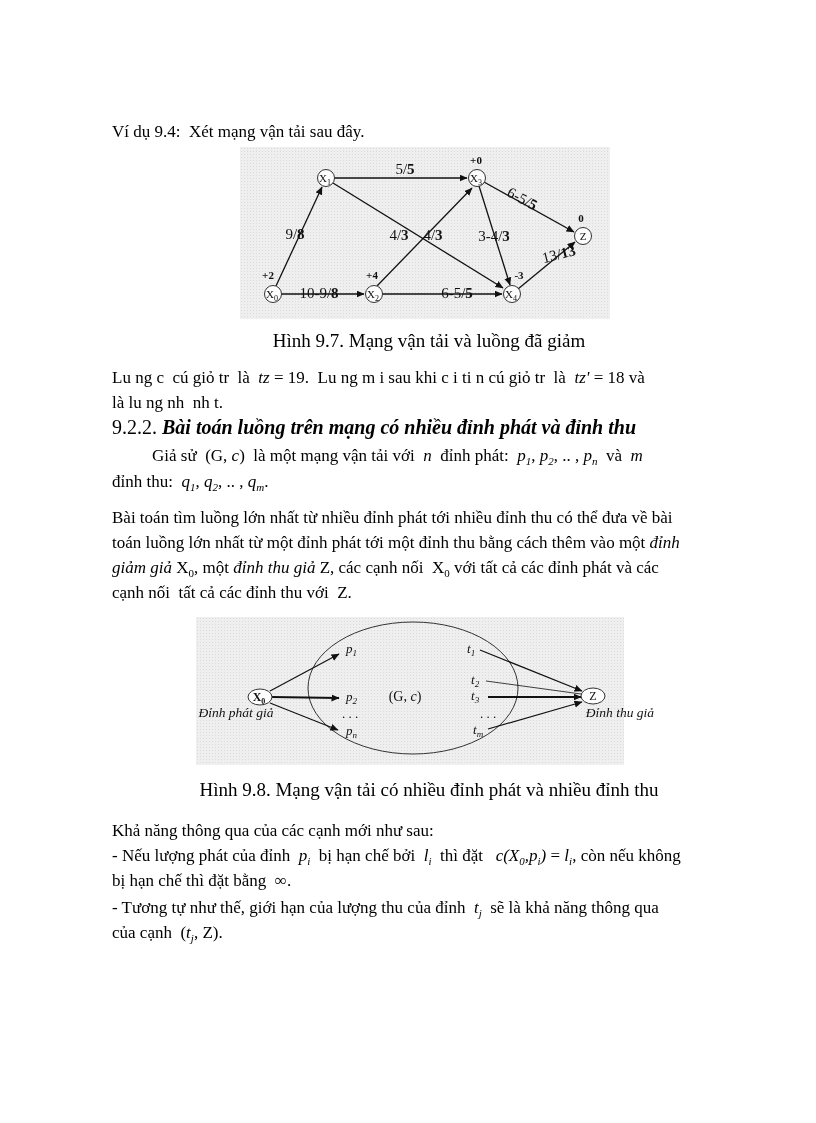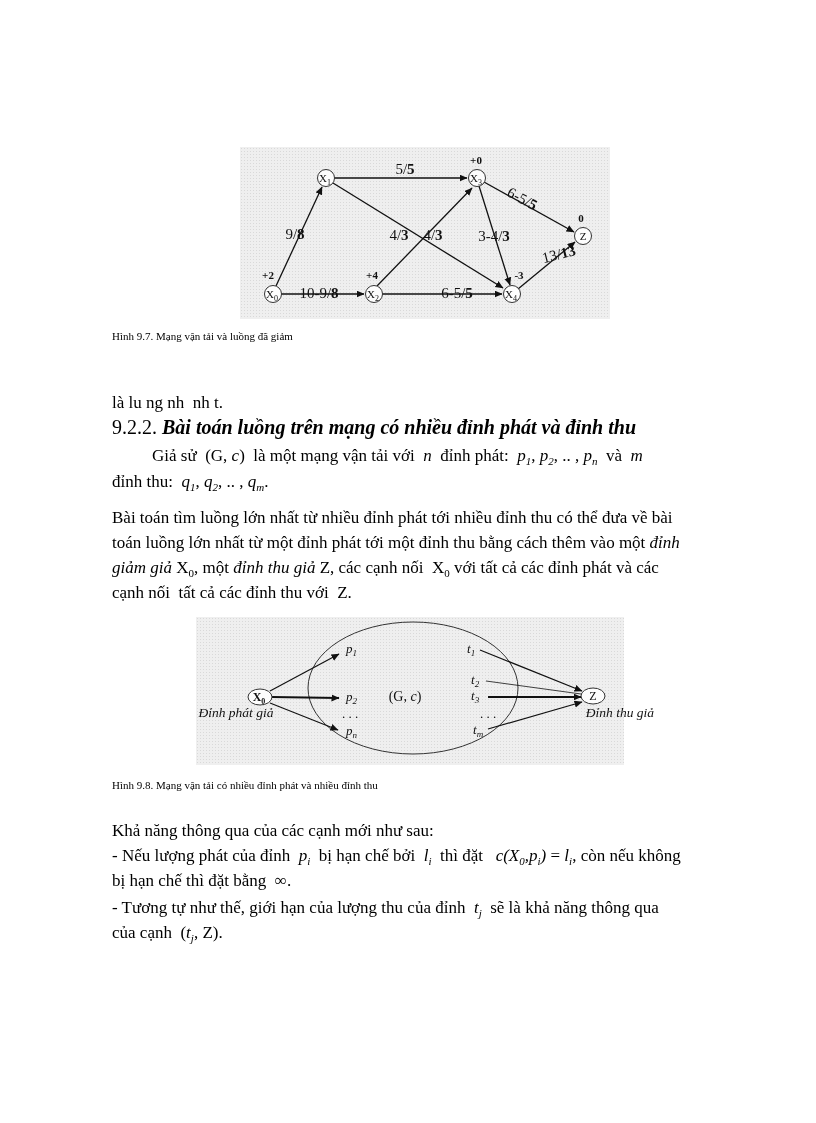--- a/index.html
+++ b/index.html
@@ -1,40 +1,41 @@
 <!DOCTYPE html>
 <html><head>
 <meta charset="utf-8">
 <style>
   html,body{margin:0;padding:0;background:#888;}
   .page{position:relative;width:816px;height:1123px;background:#ffffff;overflow:hidden;
         font-family:"Liberation Serif","DejaVu Serif",serif;color:#000;}
   .tl{position:absolute;left:112px;width:640px;font-size:17px;line-height:25px;white-space:pre-wrap;}
   .indent{left:152px;width:600px;}
   .heading{font-size:20px;}
-  .cap{position:absolute;left:112px;width:634px;text-align:left;font-size:11px;}
+  .cap{position:absolute;left:112px;width:634px;text-align:center;font-size:19px;}
   .fig{position:absolute;background-color:#efefef;
        background-image:radial-gradient(#d9d9d9 1px,transparent 1px);
        background-size:3px 3px;}
   .seg-i{font-style:italic;}
   .seg-bi{font-style:italic;font-weight:700;}
   .seg-sub{font-size:11px;vertical-align:-4px;}
   .seg-isub{font-style:italic;font-size:11px;vertical-align:-4px;}
   svg{display:block;}
   svg text{font-family:"Liberation Serif","DejaVu Serif",serif;fill:#111;}
   .elabel{font-size:15px;}
   .nlabel{font-size:11px;}
   .tag{font-size:11px;font-weight:bold;}
   .ital{font-style:italic;}
 </style>
 </head>
 <body>
 
 <div class="page">
 
+  <div class="tl" style="top:119px;">Ví dụ 9.4:  Xét mạng vận tải sau đây.</div>
 
   <div class="fig" style="top:147px;left:240px;width:370px;height:172px;">
     <svg width="372" height="172" viewBox="0 0 372 172">
       <defs>
         <marker id="ah" markerWidth="9" markerHeight="8" refX="7.5" refY="3.5" orient="auto" markerUnits="userSpaceOnUse">
           <path d="M0,0 L8,3.5 L0,7 Z" fill="#111"></path>
         </marker>
       </defs>
 
       <line x1="36" y1="139" x2="82" y2="40" stroke="#111" stroke-width="1.3" marker-end="url(#ah)"></line>
@@ -84,20 +85,21 @@
       <g>
         <circle cx="272" cy="147" r="8.5" fill="#fdfdfd" stroke="#333" stroke-width="1"></circle>
         <text class="nlabel" x="271" y="151" text-anchor="middle"><tspan>X</tspan><tspan dy="3" font-size="8">4</tspan></text>
         <text class="tag" x="279" y="132" text-anchor="middle">-3</text>
       </g>
     </svg>
   </div>
 
   <div class="cap" style="top:330px;">Hình 9.7. Mạng vận tải và luồng đã giảm</div>
 
+  <div class="tl" style="top:365px;"><span>Lu ng c  cú giỏ tr  là  </span><span class="seg-i">tz</span><span> = 19.  Lu ng m i sau khi c i ti n cú giỏ tr  là  </span><span class="seg-i">tz'</span><span> = 18 và</span></div>
   <div class="tl" style="top:390px;"><span>là lu ng nh  nh t.</span></div>
 
   <div class="tl heading" style="top:415px;"><span>9.2.2. </span><span class="seg-bi">Bài toán luồng trên mạng có nhiều đỉnh phát và đỉnh thu</span></div>
 
   <div class="tl indent" style="top:443px;"><span>Giả sử  (G, </span><span class="seg-i">c</span><span>)  là một mạng vận tải với  </span><span class="seg-i">n</span><span>  đỉnh phát:  </span><span class="seg-i">p</span><span class="seg-isub">1</span><span>, </span><span class="seg-i">p</span><span class="seg-isub">2</span><span>, .. , </span><span class="seg-i">p</span><span class="seg-isub">n</span><span>  và  </span><span class="seg-i">m</span></div>
   <div class="tl" style="top:469px;"><span>đỉnh thu:  </span><span class="seg-i">q</span><span class="seg-isub">1</span><span>, </span><span class="seg-i">q</span><span class="seg-isub">2</span><span>, .. , </span><span class="seg-i">q</span><span class="seg-isub">m</span><span>.</span></div>
 
   <div class="tl" style="top:505px;"><span>Bài toán tìm luồng lớn nhất từ nhiều đỉnh phát tới nhiều đỉnh thu có thể đưa về bài</span></div>
   <div class="tl" style="top:530px;"><span>toán luồng lớn nhất từ một đỉnh phát tới một đỉnh thu bằng cách thêm vào một </span><span class="seg-i">đỉnh</span></div>
   <div class="tl" style="top:555px;"><span class="seg-i">giảm giả</span><span> X</span><span class="seg-sub">0</span><span>, một </span><span class="seg-i">đỉnh thu giả</span><span> Z, các cạnh nối  X</span><span class="seg-sub">0</span><span> với tất cả các đỉnh phát và các</span></div>

